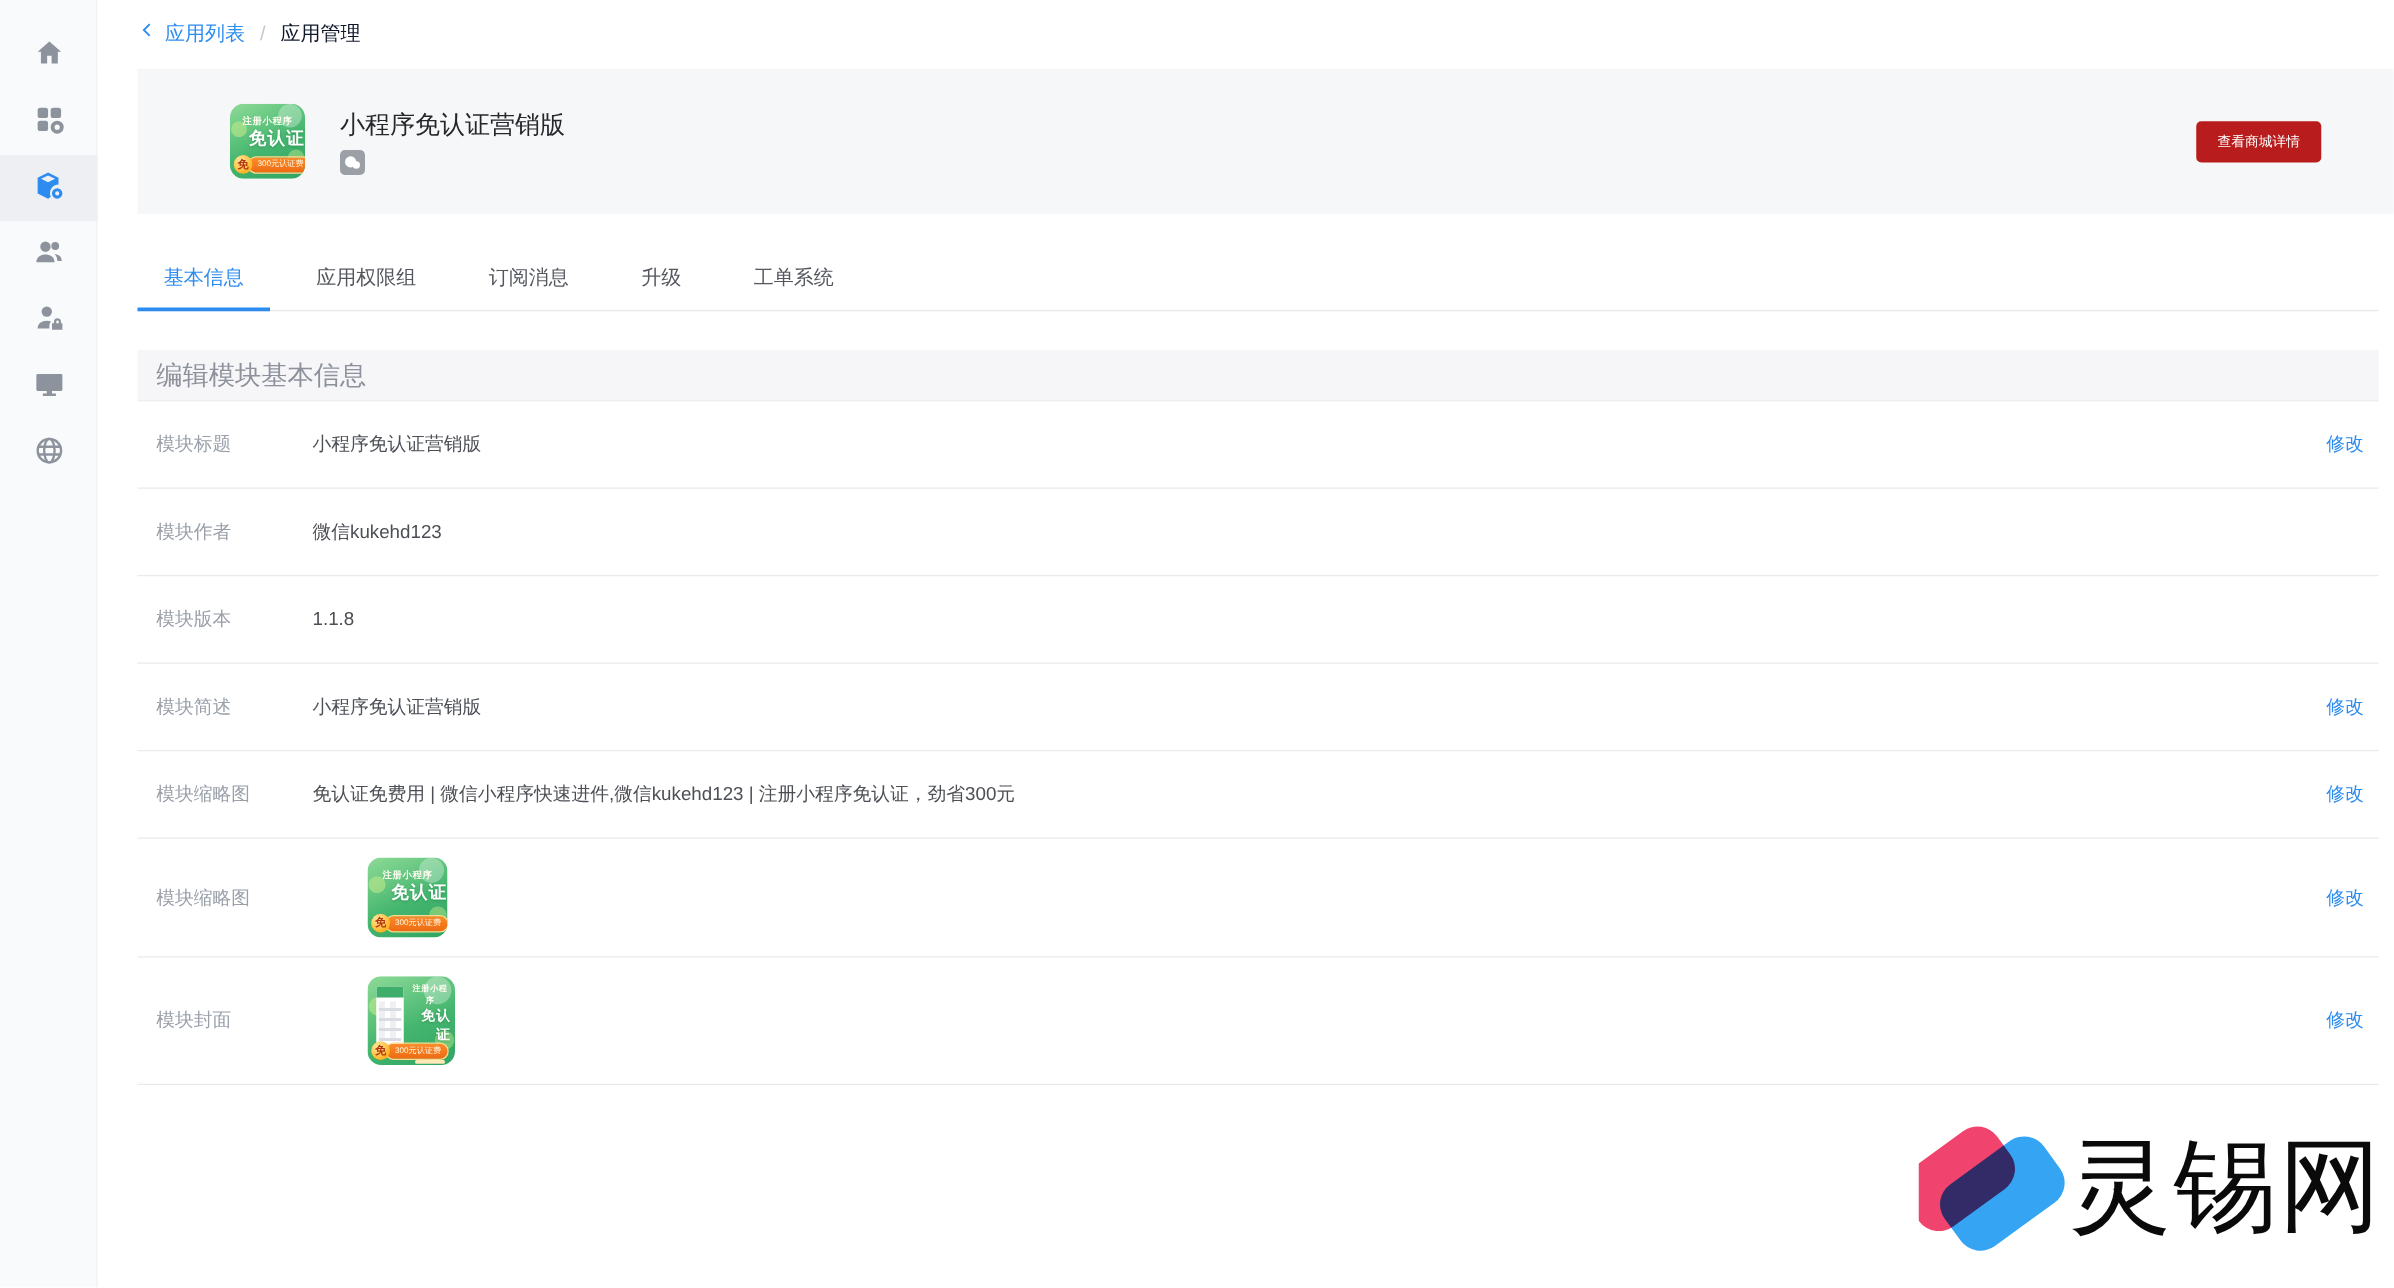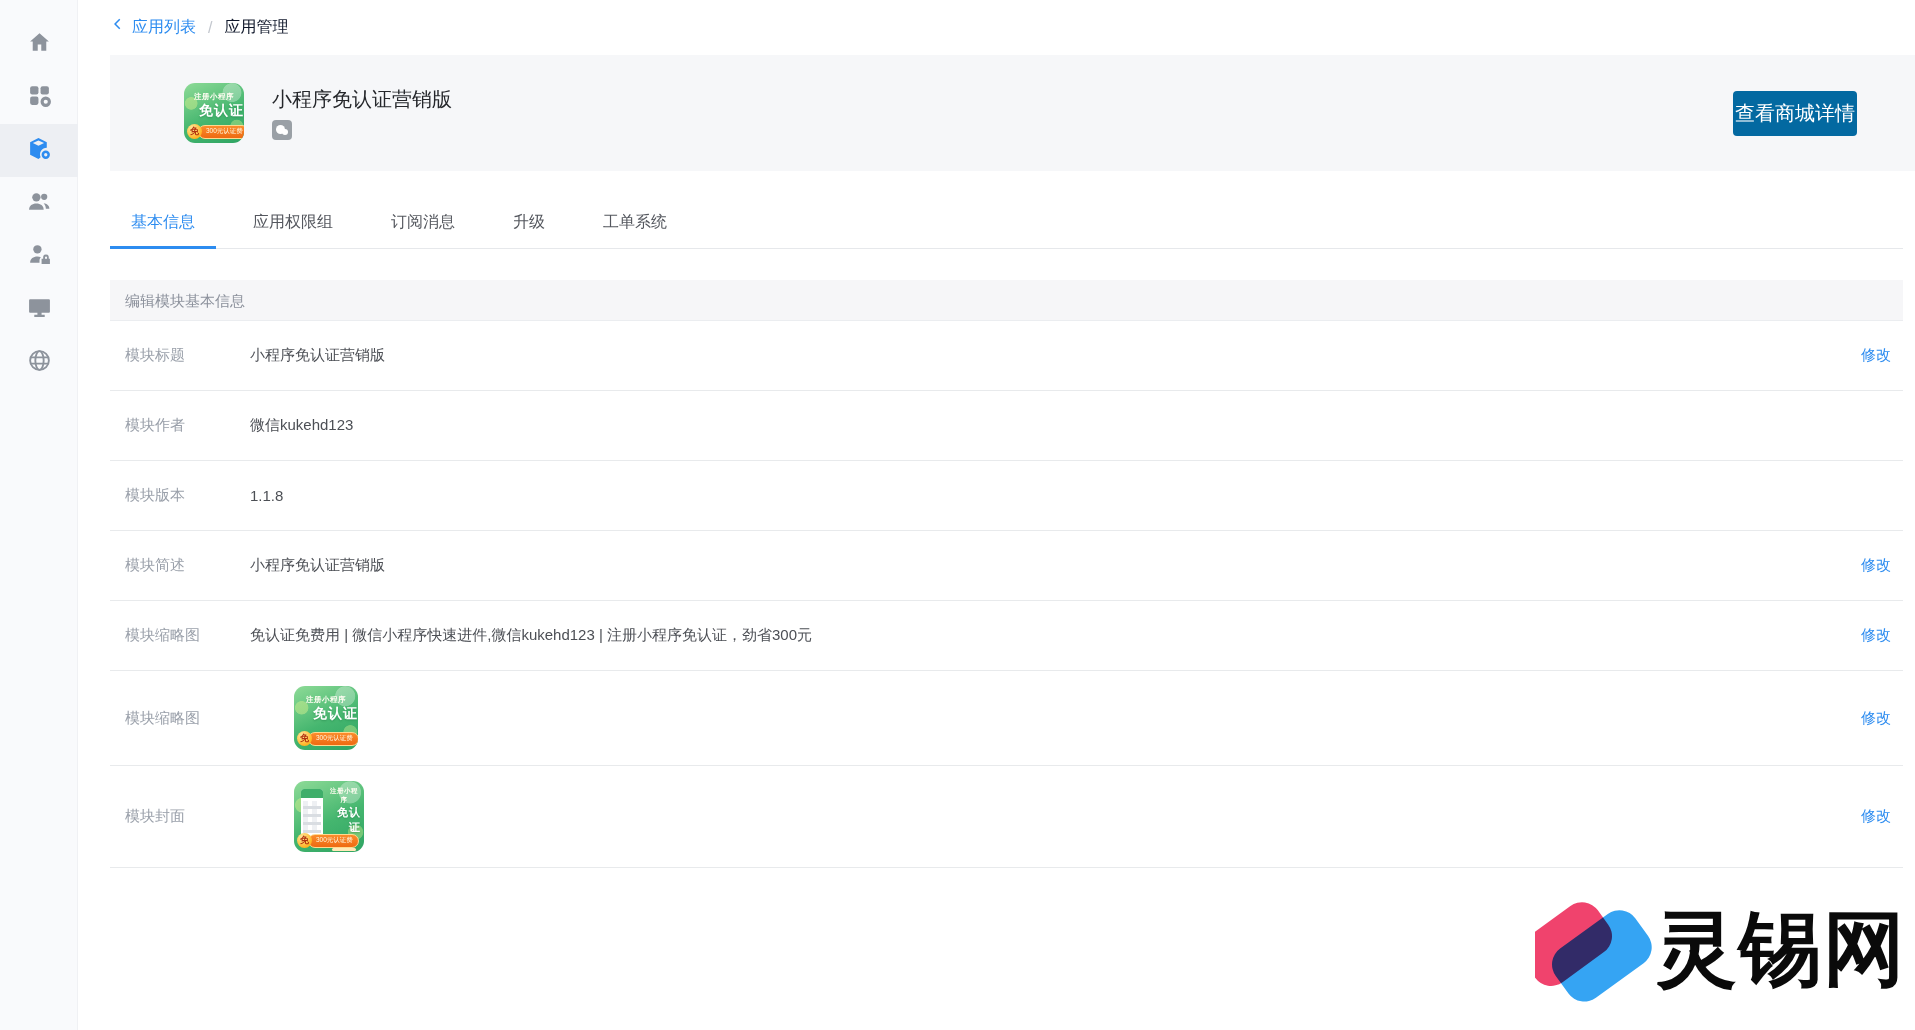--- a/index.html
+++ b/index.html
@@ -25,21 +25,21 @@
   
   .head-panel { margin-left:32px; background:#f6f7f9; height:116px; display:flex; align-items:center; padding:0 58px 0 30px; }
   .head-info { display:flex; align-items:center; }
   .head-text { margin-left:28px; }
   .head-title { font-size:20px; color:#25272b; }
   .plat-icon { margin-top:7px; width:20px; height:20px; border-radius:4px; background:#9aa0a6; position:relative; }
   .plat-icon i { position:absolute; background:#fff; border-radius:50%; }
   .plat-icon i.b1 { width:9px; height:9px; left:4px; top:5px; }
   .plat-icon i.b2 { width:6px; height:6px; left:10px; top:9px; }
   .head-spacer { flex:1; }
-  .store-btn { background:#0369a1; color:#fff; border:none; font-size:20px; padding:9px 2px; border-radius:4px; cursor:pointer; font-family:inherit; }
+  .store-btn { background:#b91c1c; color:#fff; border:none; font-size:11px; padding:9px 17px; border-radius:4px; cursor:pointer; font-family:inherit; }
 
   
   .tile { position:relative; overflow:hidden; border-radius:11px; color:#fff; flex:none;
           background:
             radial-gradient(circle at 80% 16%, rgba(255,255,255,.30) 0 13%, transparent 14%),
             radial-gradient(circle at 12% 34%, rgba(198,235,140,.55) 0 9%, transparent 10%),
             radial-gradient(circle at 88% 72%, rgba(198,235,140,.45) 0 9%, transparent 10%),
             linear-gradient(155deg,#8edb97 0%, #45b66f 55%, #2fa463 100%); margin-left: 44px; }
   .tile-60 { width:60px; height:60px; }
   .tile-64 { width:64px; height:64px; }
@@ -64,32 +64,32 @@
   .cover .bullets i:nth-child(even){ background:#ffffff; width:21px; }
 
   
   .tabs { margin:41px 12px 0 32px; display:flex; border-bottom:1px solid #e6e8eb; }
   .tab { font-size:16px; color:#54575e; padding:0 21px 15px 21px; margin-right:16px; cursor:pointer; position:relative; }
   .tab.active { color:#2d8cf0; }
   .tab.active:after { content:""; position:absolute; left:0; right:0; bottom:-1px; height:3px; background:#2d8cf0; }
 
   
   .table { margin:31px 12px 0 32px; }
-  .sec-head { background:#f6f6f8; border-bottom:1px solid #ebedf0; height:41px; line-height:41px; padding-left:15px; font-size:15px; color:#8c919c; }
+  .sec-head { background:#f6f6f8; border-bottom:1px solid #ebedf0; height:41px; line-height:41px; padding-left:15px; font-size:21px; color:#8c919c; }
   .row { display:flex; align-items:center; border-bottom:1px solid #e8eaec; padding:25px 0; }
   .row.img-row { padding:15px 0; }
   .row-label { width:140px; padding-left:15px; flex:none; font-size:15px; color:#9aa0aa; }
   .row-value { flex:1; font-size:15px; color:#4c4f55; padding-right:30px; }
   .row-action { flex:none; font-size:15px; color:#2d8cf0; padding-right:12px; cursor:pointer; }
   .row-action:empty { display:none; }
 
   
   .site-logo { position:absolute; right:8px; bottom:22px; display:flex; align-items:center; }
   .site-logo svg { width:118px; height:112px; }
-  .site-logo .logo-text { font-size:82px; font-weight:700; color:#0a0a0a; letter-spacing:2px; margin-left:2px; }
+  .site-logo .logo-text { font-size:82px; font-weight:400; color:#0a0a0a; letter-spacing:2px; margin-left:2px; }
 </style>
 </head>
 <body>
 
 <div class="app">
 
   <aside class="sidebar">
     <div class="side-item">
       <span><svg viewBox="0 0 24 24" width="25" height="25" fill="currentColor">
             <path d="M12 3l9 8h-2.5v9h-4.8v-6h-3.4v6H5.5v-9H3z"></path>

